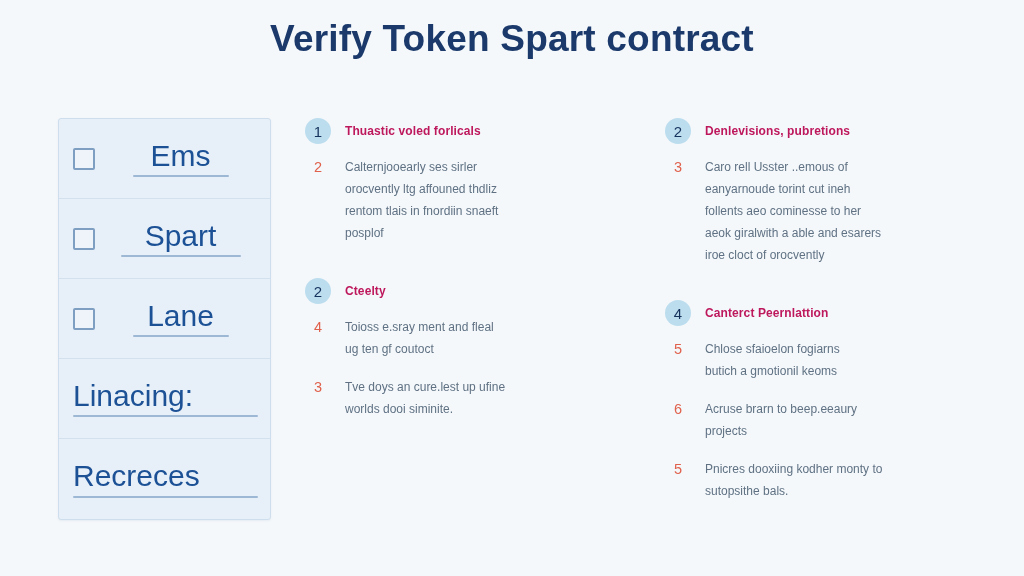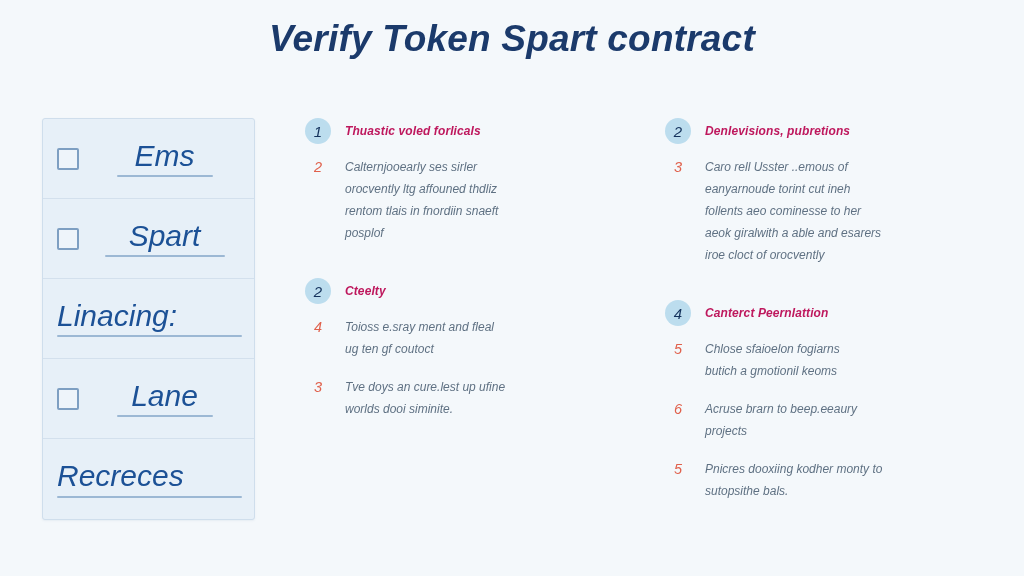--- a/index.html
+++ b/index.html
@@ -14,41 +14,40 @@
     font-family: "Liberation Sans", sans-serif;
     overflow: hidden;
     position: relative;
   }
 
   .page {
     position: relative;
     width: 1024px;
     height: 576px;
     box-sizing: border-box;
-    font-style: italic;
   }
 
   
   .page-title {
     position: absolute;
     left: 0;
     top: 18px;
     width: 1024px;
     text-align: center;
     font-size: 37px;
     font-weight: bold;
     color: #1b3a6b;
     letter-spacing: 0.2px;
     white-space: nowrap;
   }
 
   
   .sidebar {
     position: absolute;
-    left: 42px;
+    left: 58px;
     top: 118px;
     width: 213px;
     background: #e7f0f8;
     border: 1px solid #cfdeec;
     border-radius: 3px;
     box-sizing: border-box;
     box-shadow: 0 1px 2px rgba(120,150,180,0.10);
   }
   .side-row {
     position: relative;
@@ -187,31 +186,31 @@
         </div>
       </div>
       <div class="side-row">
         <div class="side-check"></div>
         <div class="side-label-wrap">
           <div class="side-label">Spart</div>
           <div class="side-underline mid"></div>
         </div>
       </div>
       <div class="side-row">
+        <div class="side-check"></div>
+        <div class="side-label-wrap">
+          <div class="side-label">Lane</div>
+          <div class="side-underline short"></div>
+        </div>
+      </div>
+      <div class="side-row">
         <div class="side-check hidden"></div>
         <div class="side-label-wrap full">
           <div class="side-label">Linacing:</div>
           <div class="side-underline long"></div>
-        </div>
-      </div>
-      <div class="side-row">
-        <div class="side-check"></div>
-        <div class="side-label-wrap">
-          <div class="side-label">Lane</div>
-          <div class="side-underline short"></div>
         </div>
       </div>
       <div class="side-row">
         <div class="side-check hidden"></div>
         <div class="side-label-wrap full">
           <div class="side-label">Recreces</div>
           <div class="side-underline long"></div>
         </div>
       </div>
     </div>

